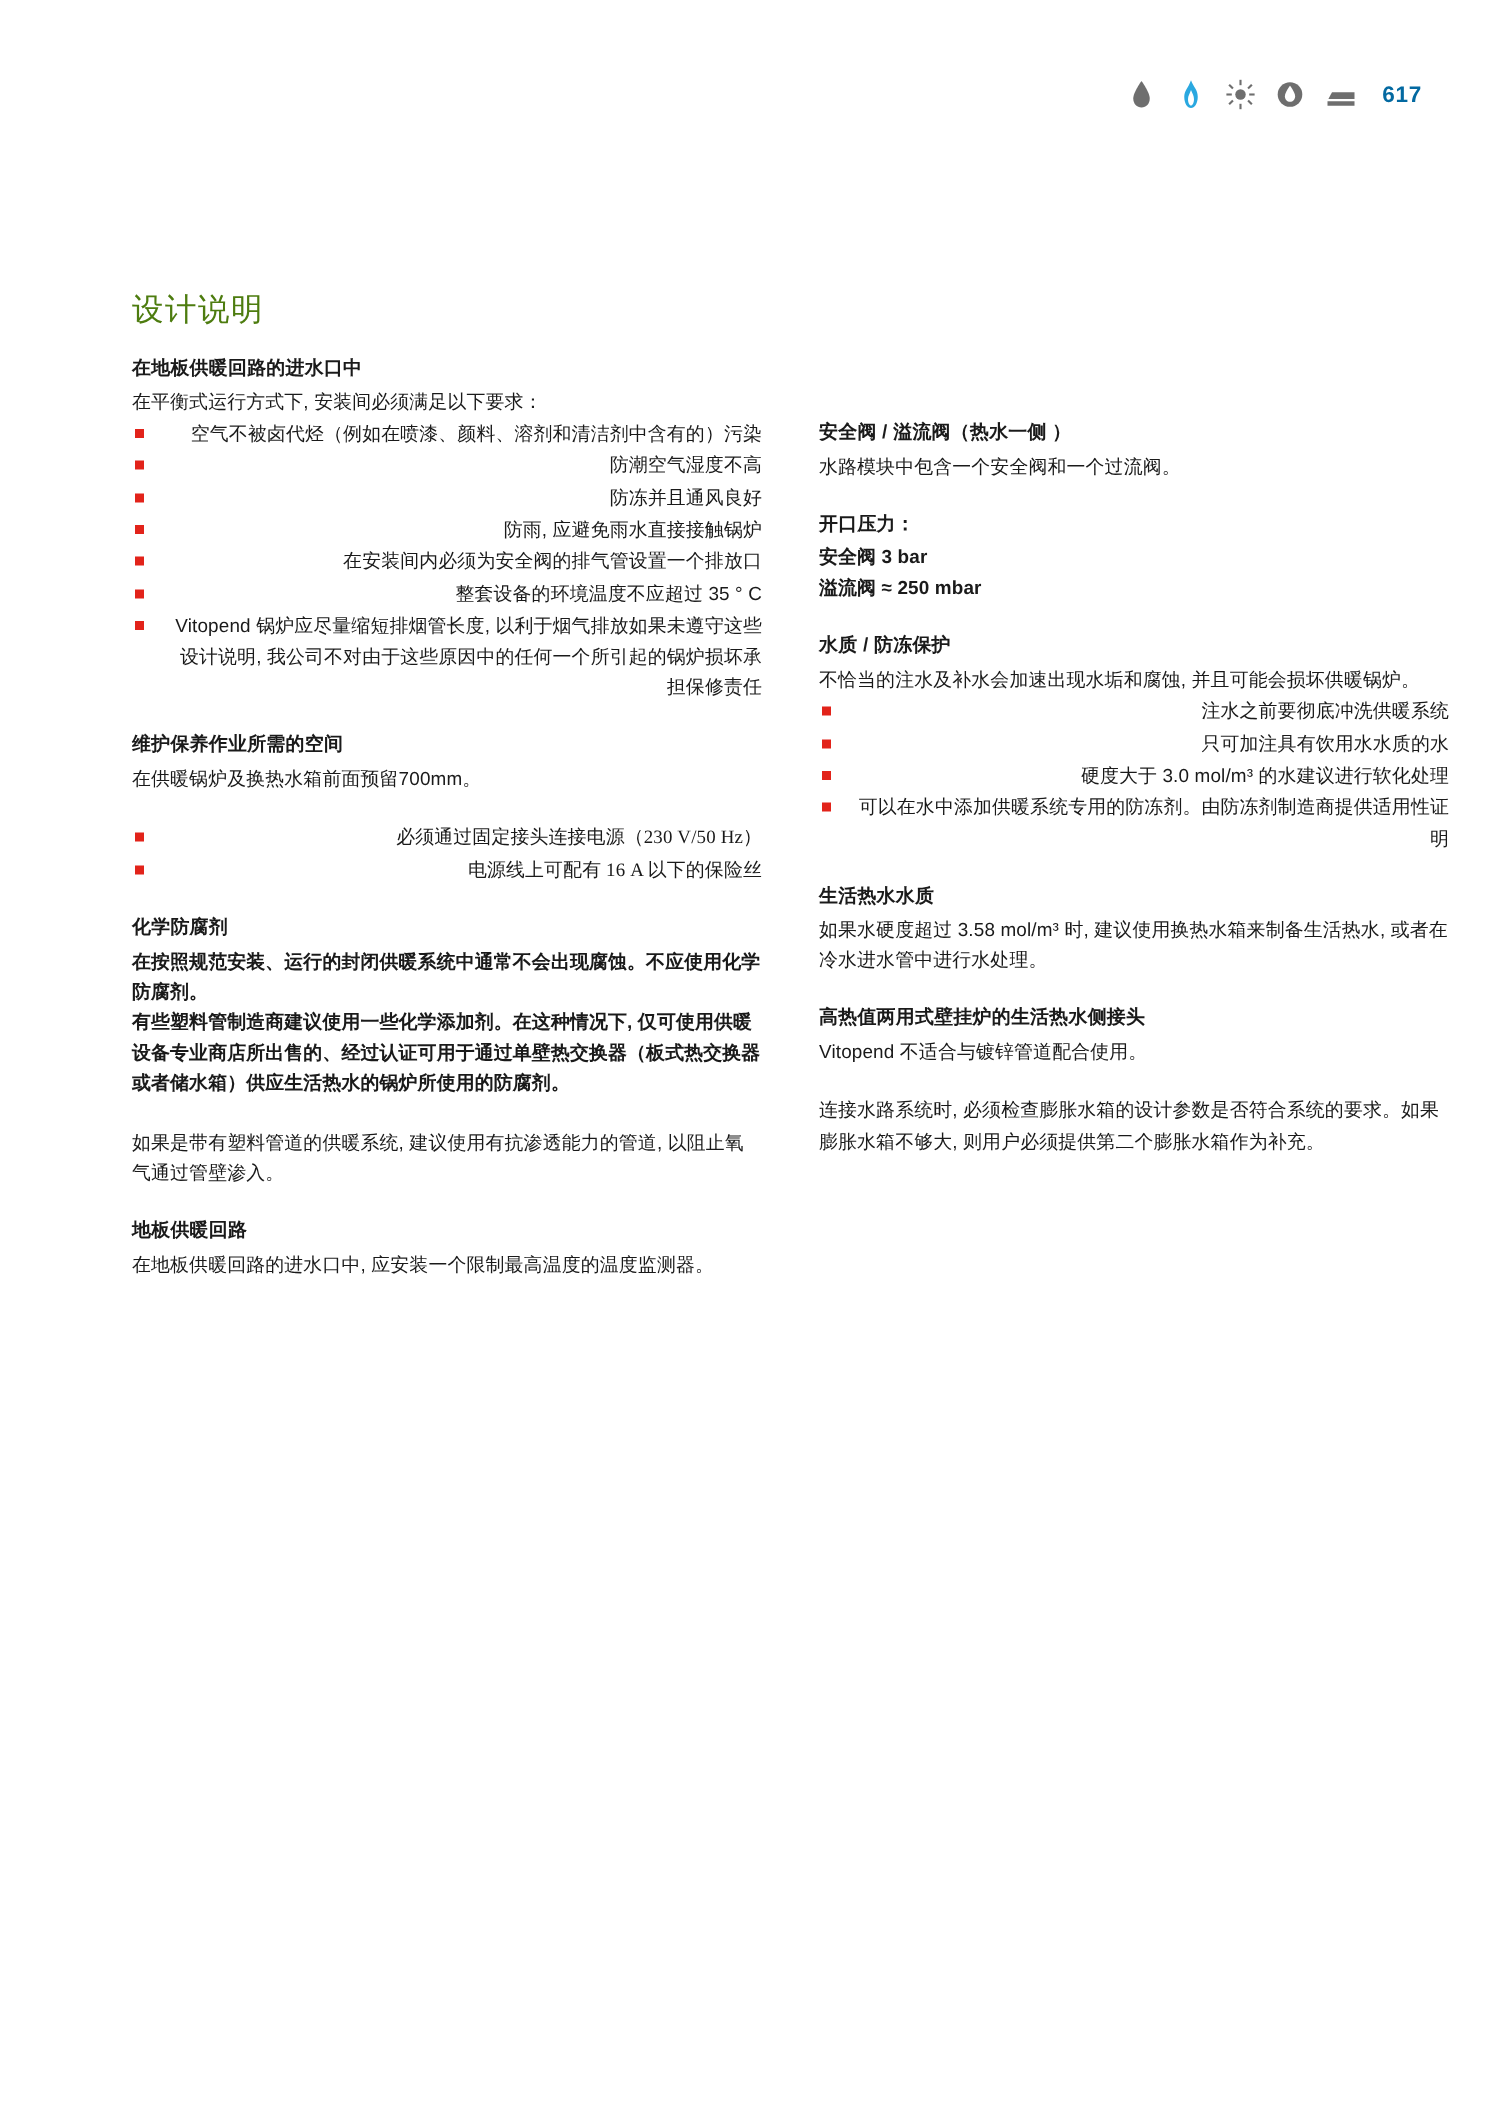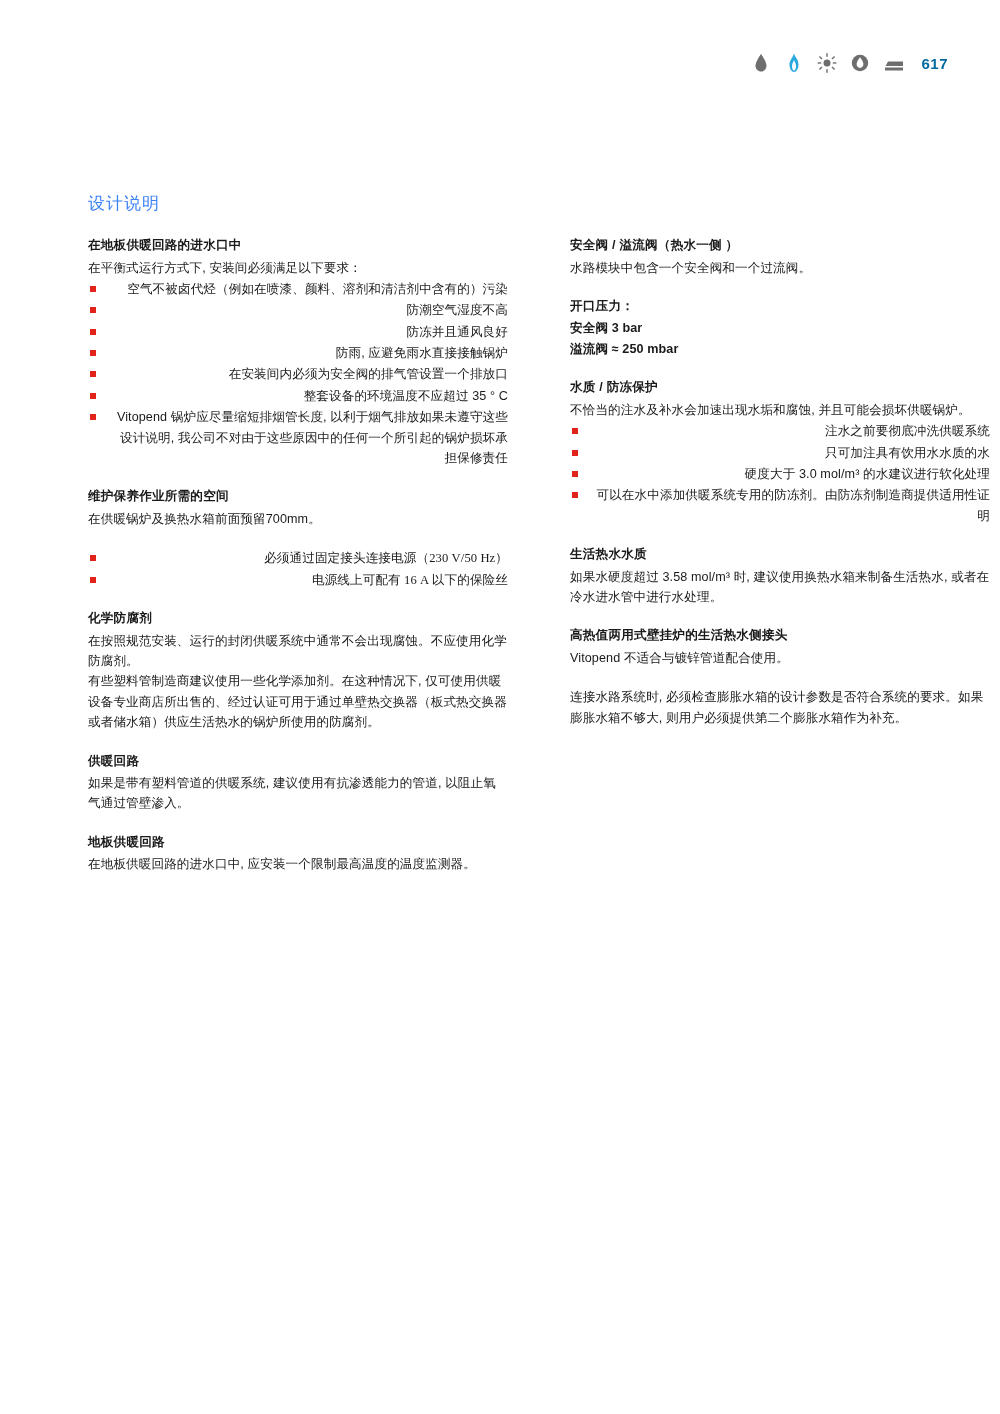--- a/index.html
+++ b/index.html
@@ -47,36 +47,36 @@
     color: #0369a1;
     letter-spacing: 0.5px;
     margin-left: 5px;
   }
 
   
   .doc-title {
     position: absolute;
     top: 192px;
     left: 88px;
-    font-size: 17px;
-    color: #3b82f6;
+    font-size: 21px;
+    color: #4d7c0f;
     font-weight: normal;
     letter-spacing: 1px;
   }
 
   
   .col {
     position: absolute;
     top: 236px;
     width: 420px;
     font-size: 12.6px;
     line-height: 1.62;
   }
   .col-left { left: 88px; }
-  .col-right { left: 570px; }
+  .col-right { left: 546px; margin-top: 43px; }
 
   .block { margin-bottom: 19px; }
   .block:last-child { margin-bottom: 0; }
 
   h3.sec {
     font-size: 12.6px;
     font-weight: bold;
     margin: 0 0 2px 0;
     line-height: 1.55;
     letter-spacing: 0.2px;
@@ -184,26 +184,25 @@
 
     <div class="block">
       <ul class="bullets tight">
         <li>必须通过固定接头连接电源（230 V/50 Hz）</li>
         <li>电源线上可配有 16 A 以下的保险丝</li>
       </ul>
     </div>
 
     <div class="block">
       <h3 class="sec">化学防腐剂</h3>
-      <p class="para" style="white-space: pre-line;">在按照规范安装、运行的封闭供暖系统中通常不会出现腐蚀。不应使用化学防腐剂。
+      <p class="para" style="white-space: pre-line; font-weight: bold;">在按照规范安装、运行的封闭供暖系统中通常不会出现腐蚀。不应使用化学防腐剂。
 有些塑料管制造商建议使用一些化学添加剂。在这种情况下, 仅可使用供暖设备专业商店所出售的、经过认证可用于通过单壁热交换器（板式热交换器或者储水箱）供应生活热水的锅炉所使用的防腐剂。</p>
     </div>
 
     <div class="block">
-      <h3 class="sec">供暖回路</h3>
       <p class="para">如果是带有塑料管道的供暖系统, 建议使用有抗渗透能力的管道, 以阻止氧气通过管壁渗入。</p>
     </div>
 
     <div class="block">
       <h3 class="sec">地板供暖回路</h3>
       <p class="para">在地板供暖回路的进水口中, 应安装一个限制最高温度的温度监测器。</p>
     </div>
 
   </div>
 

